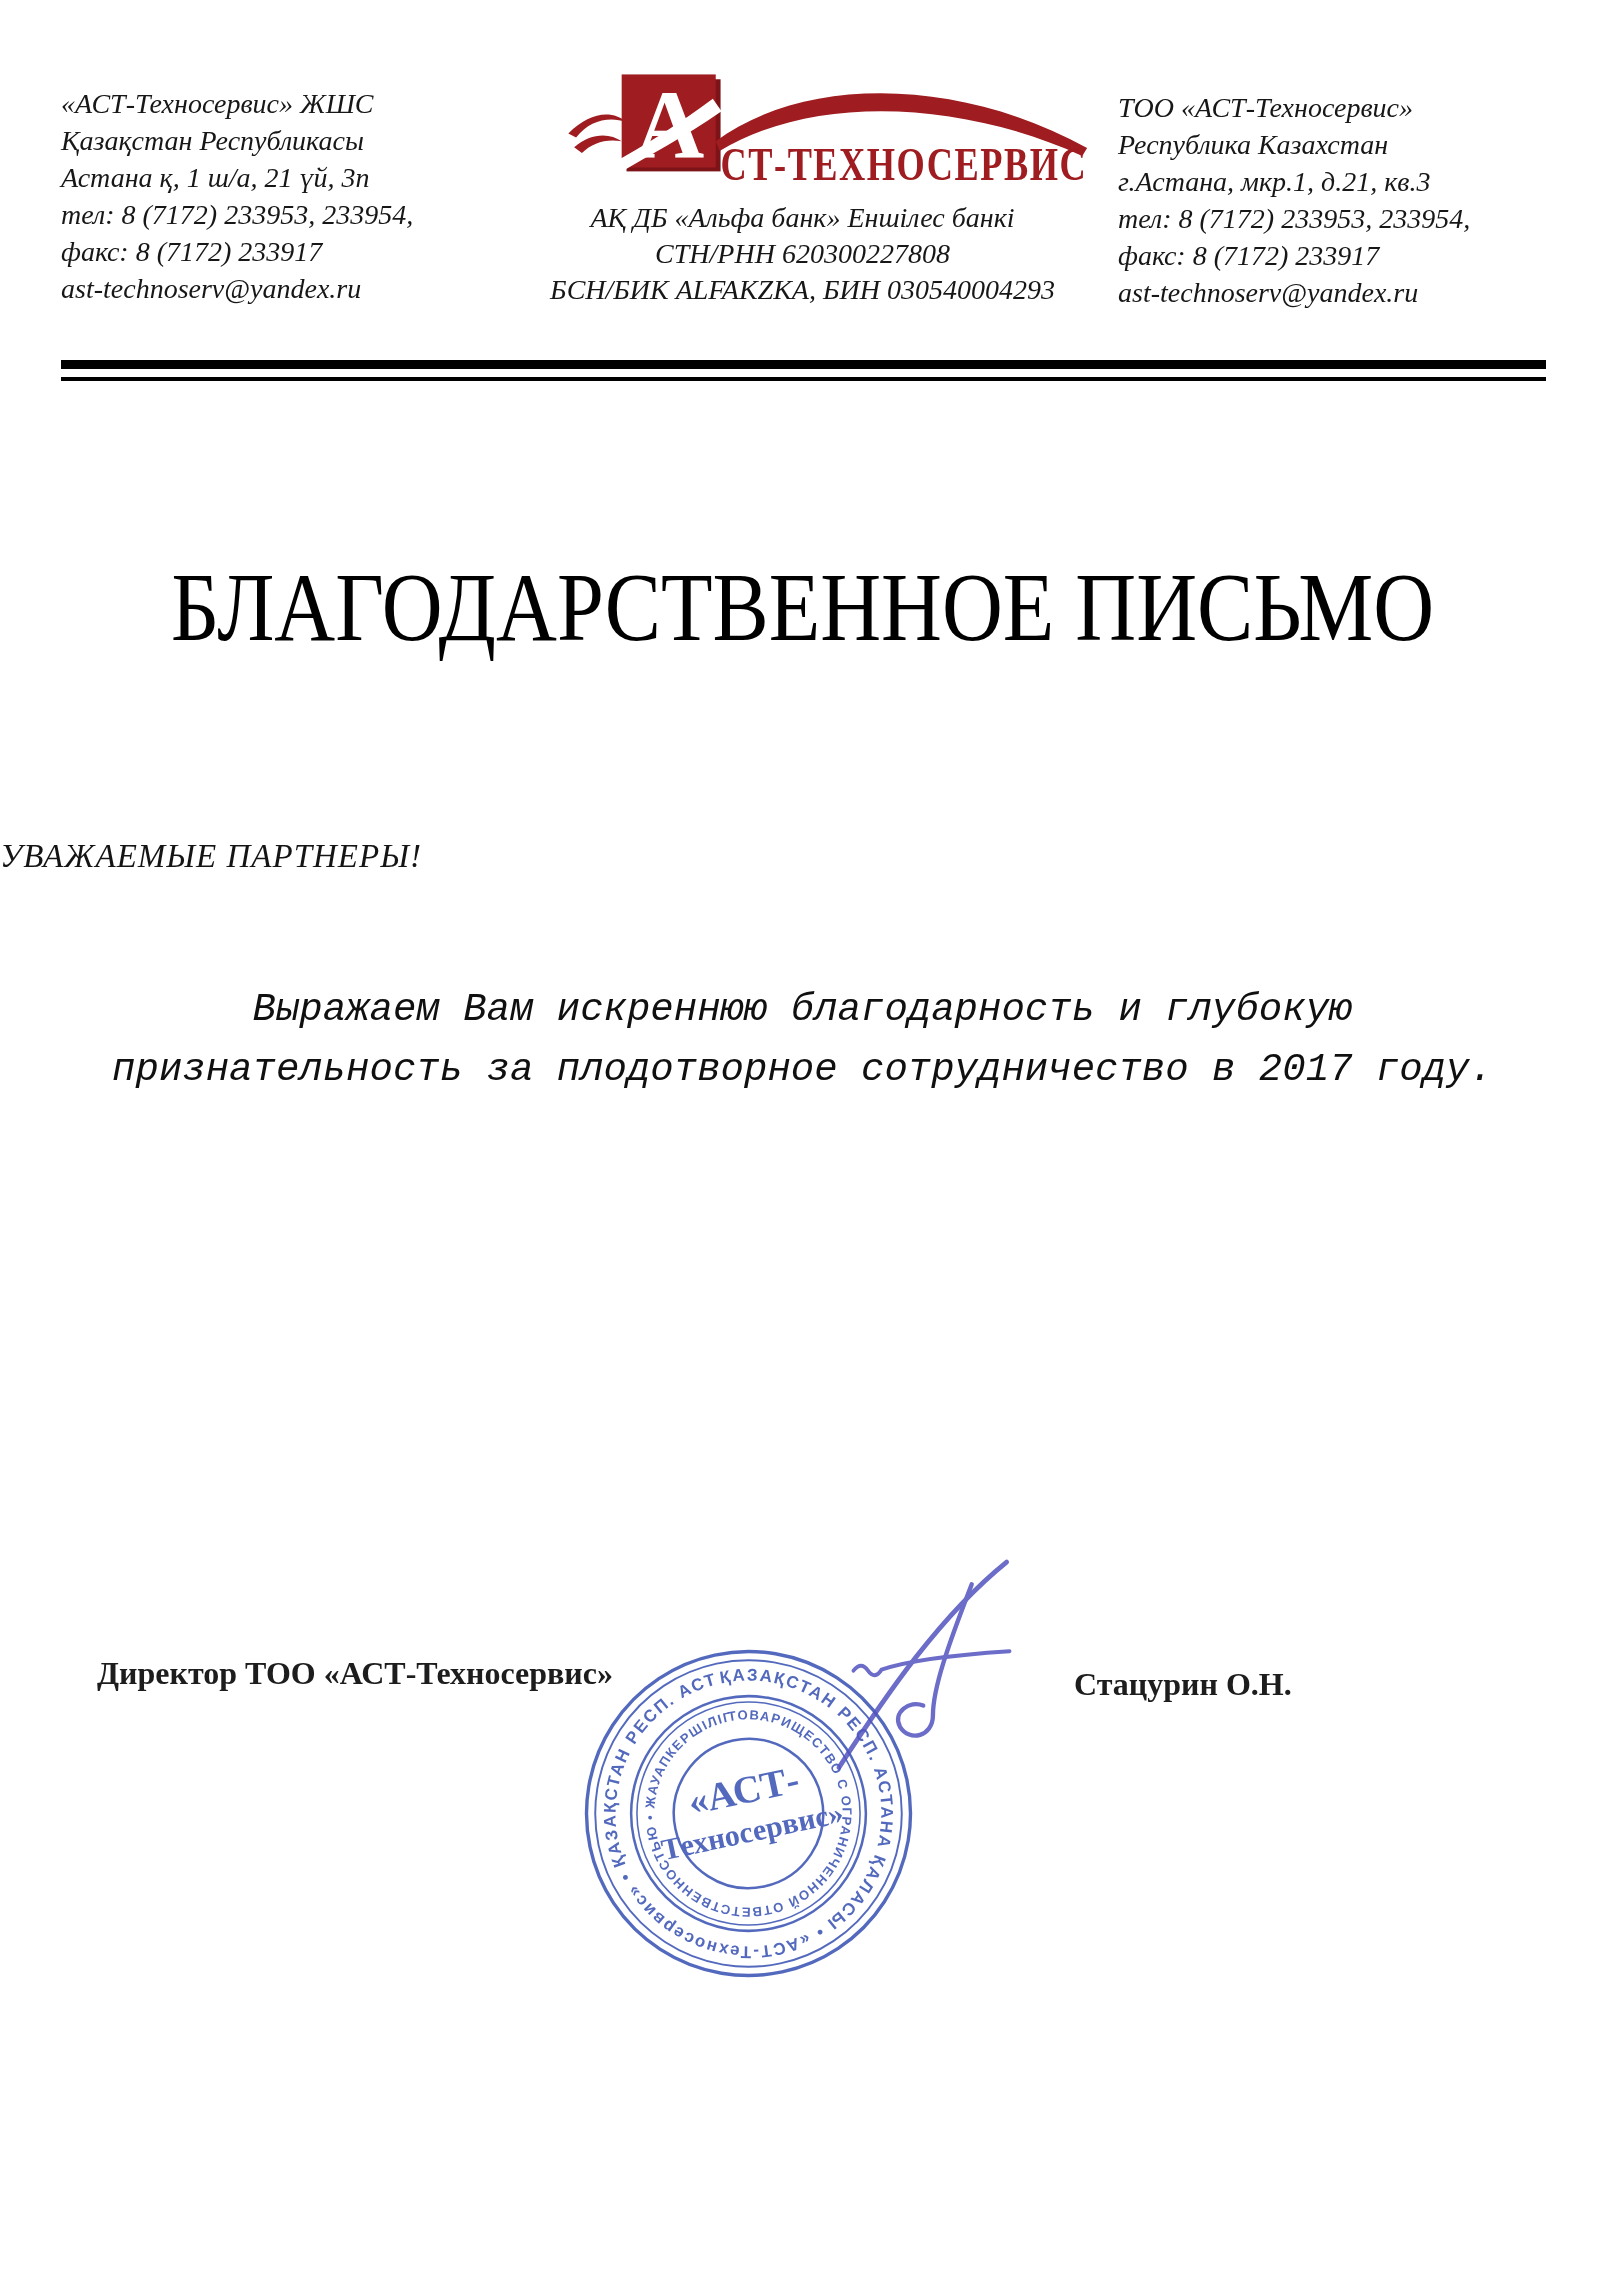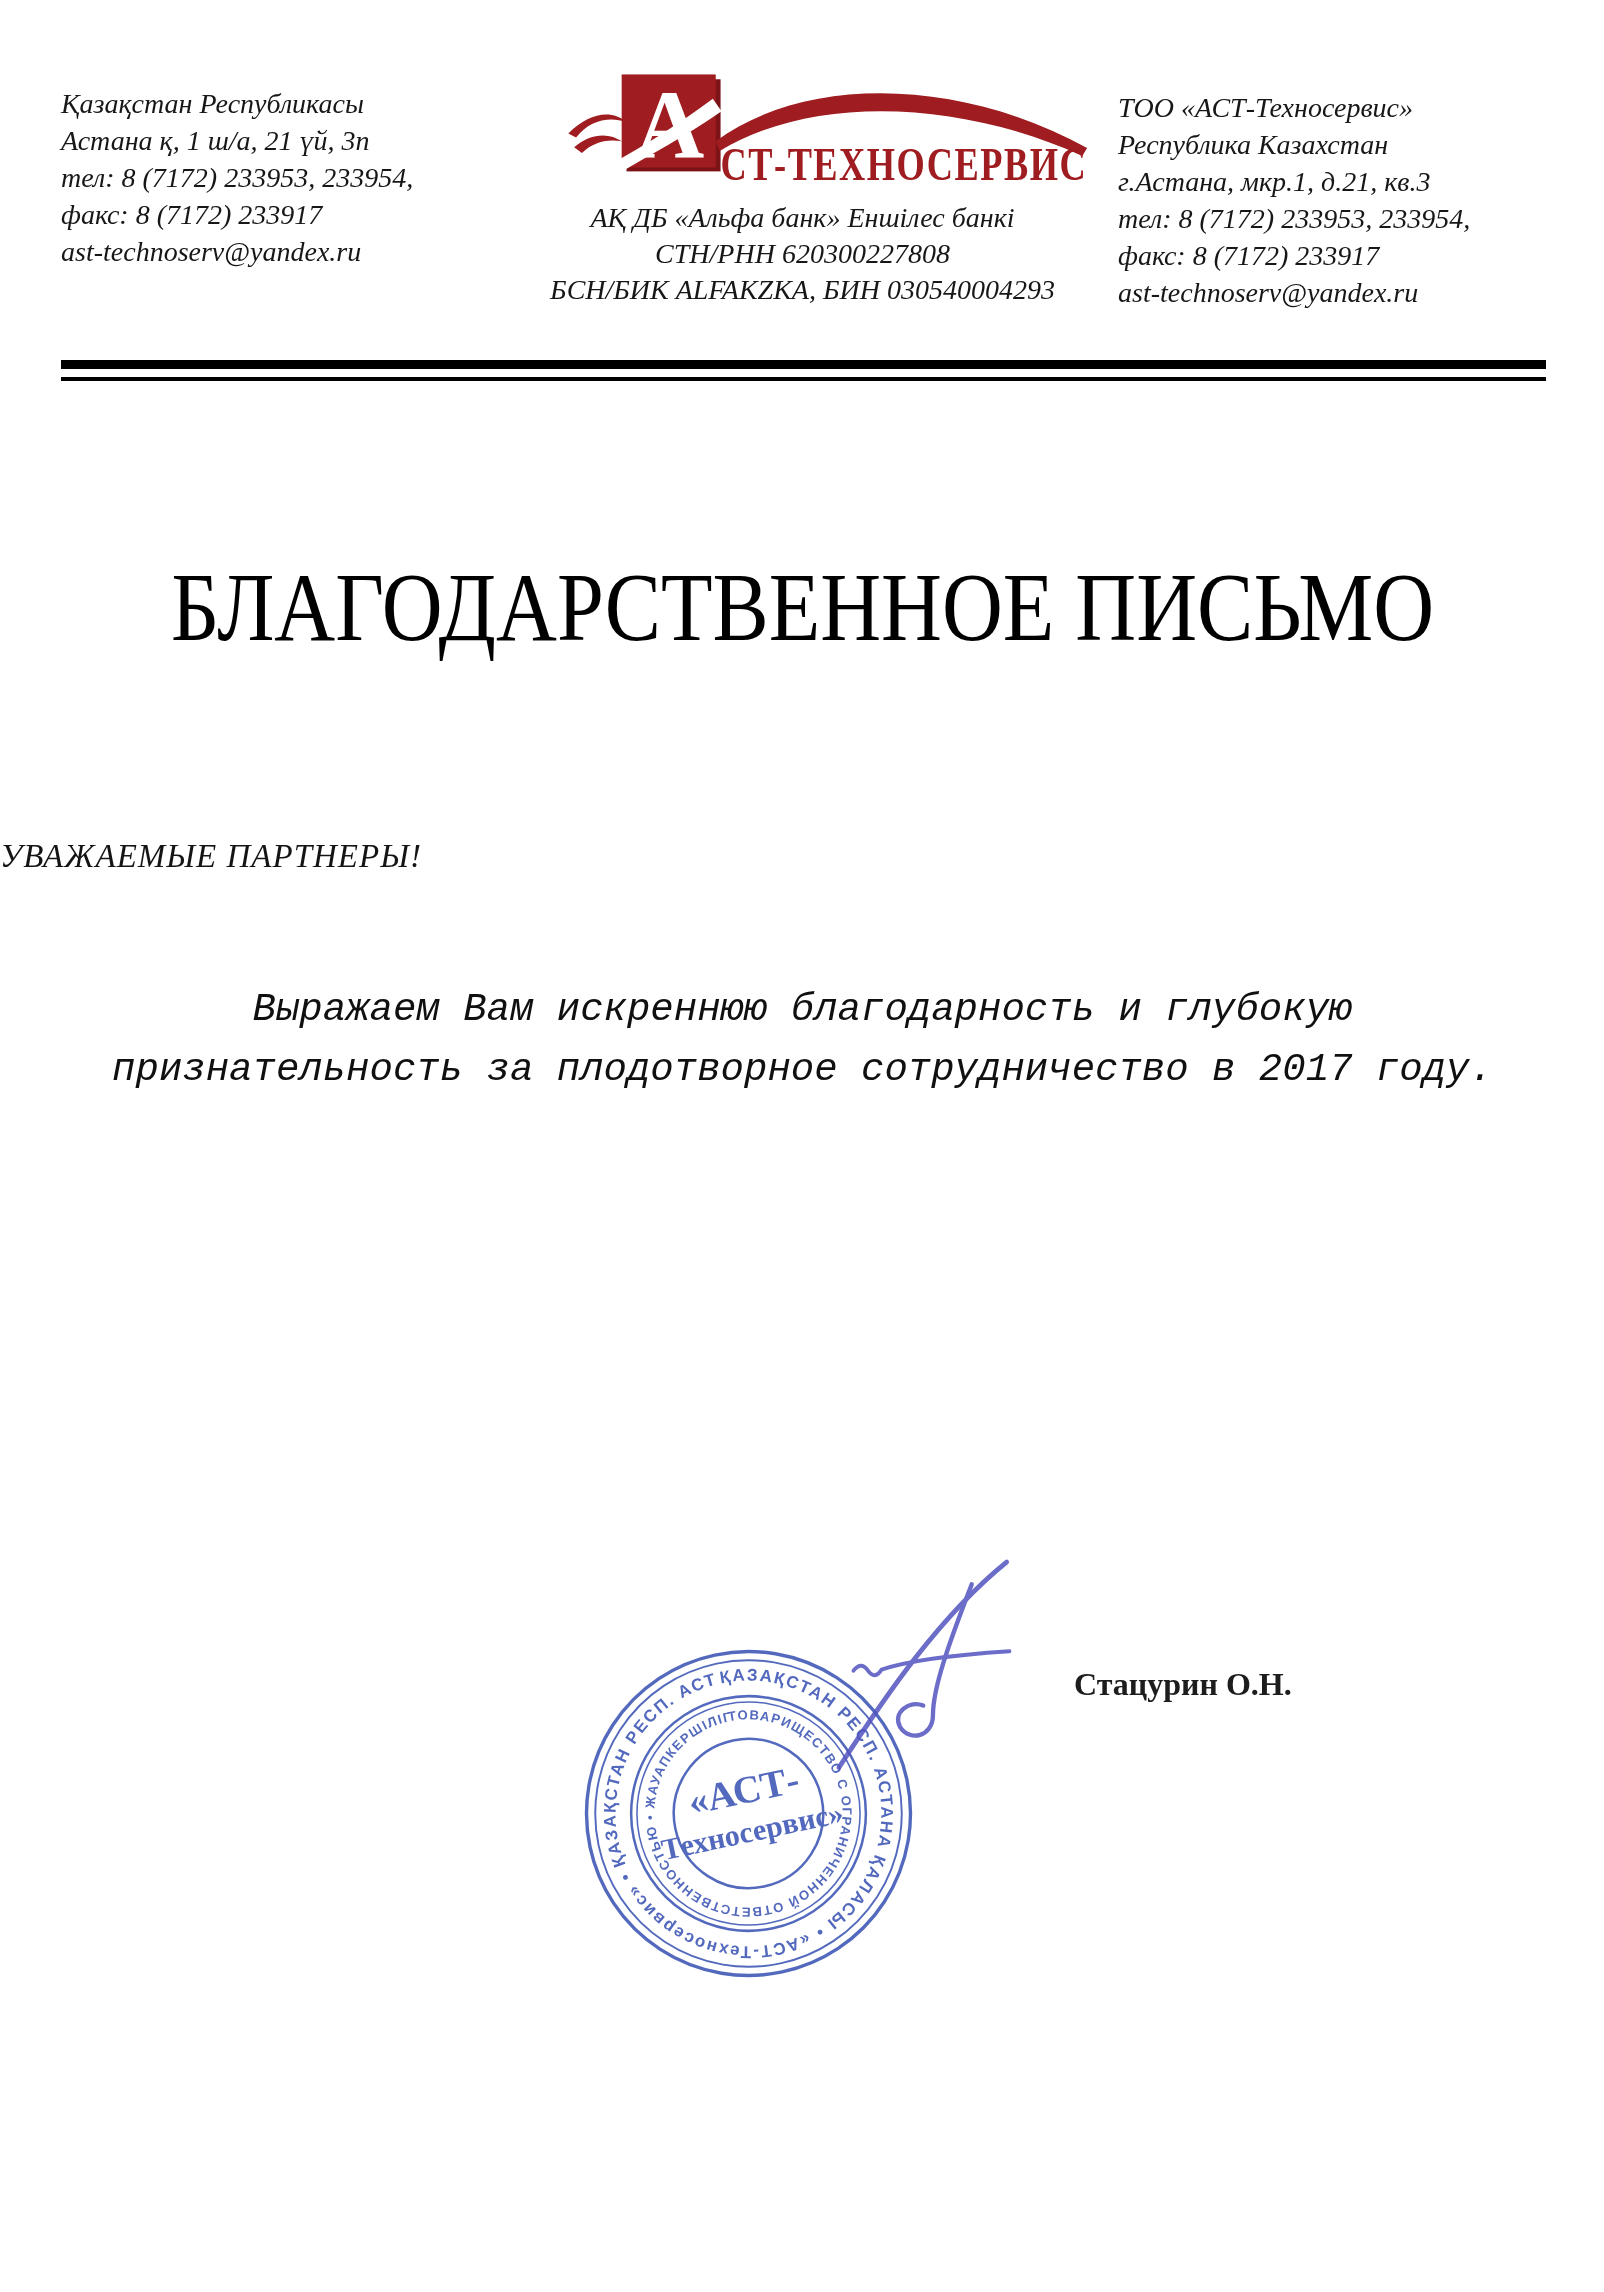--- a/index.html
+++ b/index.html
@@ -47,20 +47,21 @@
   .sign-svg{position:absolute;left:805px;top:1528px;width:378px;height:262px;opacity:.85;}
   .logo-wordmark{font-family:"Liberation Serif", serif;font-weight:bold;letter-spacing:2px;}
   .logo-letter{font-family:"Liberation Serif", serif;font-weight:bold;}
 </style>
 </head>
 <body>
 
 <div class="page">
 
   <div class="lh-block lh-left">
+    <div>«АСТ-Техносервис» ЖШС</div>
     <div>Қазақстан Республикасы</div>
     <div>Астана қ, 1 ш/а, 21 үй, 3п</div>
     <div>тел: 8 (7172) 233953, 233954,</div>
     <div>факс: 8 (7172) 233917</div>
     <div>ast-technoserv@yandex.ru</div>
   </div>
 
   <svg class="logo-svg" viewBox="0 0 590 132" aria-hidden="true">
 
     <rect x="113" y="24" width="97" height="95" fill="#7c1417"></rect>
@@ -98,20 +99,21 @@
   <div class="rule rule-thin"></div>
 
   <h1 class="title">БЛАГОДАРСТВЕННОЕ ПИСЬМО</h1>
 
   <div class="salutation">УВАЖАЕМЫЕ ПАРТНЕРЫ!</div>
 
   <div class="body-text">
     <p>Выражаем Вам искреннюю благодарность и глубокую признательность за плодотворное сотрудничество в 2017 году.</p>
   </div>
 
+  <div class="sig-label sig-left">Директор ТОО «АСТ-Техносервис»</div>
   <div class="sig-label sig-right">Стацурин О.Н.</div>
 
   <svg class="stamp-svg" viewBox="0 0 366 366" aria-hidden="true">
     <defs>
       <path id="ring-outer" d="M 183 46 A 137 137 0 1 1 182.9 46"></path>
       <path id="ring-inner" d="M 183 86 A 97 97 0 1 1 182.9 86"></path>
     </defs>
     <g transform="rotate(-12 183 183)" fill="none" stroke="#3c55b4">
       <circle cx="183" cy="183" r="167" stroke-width="3.5"></circle>
       <circle cx="183" cy="183" r="158" stroke-width="2"></circle>

